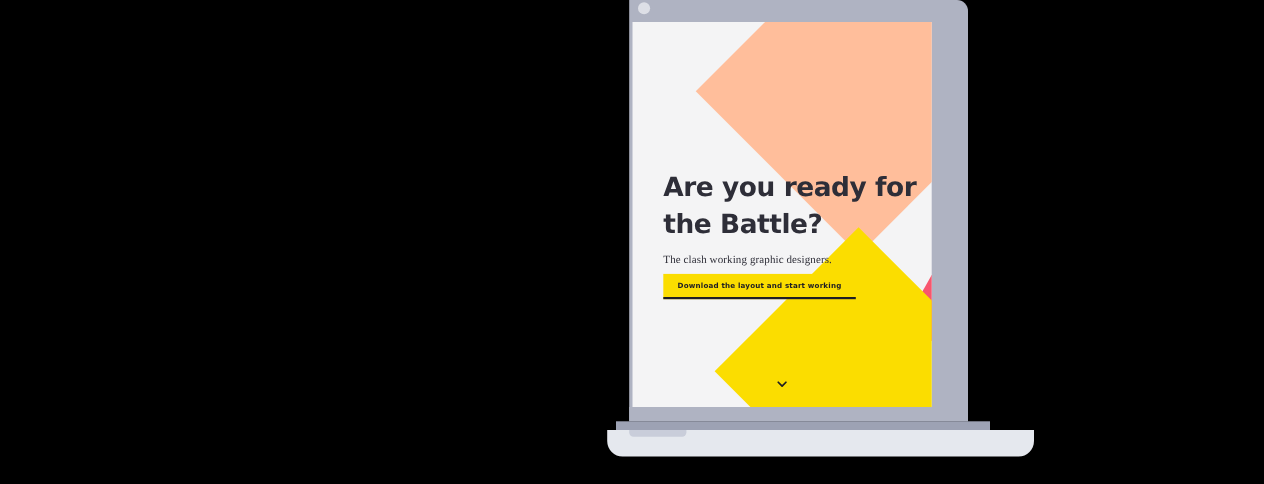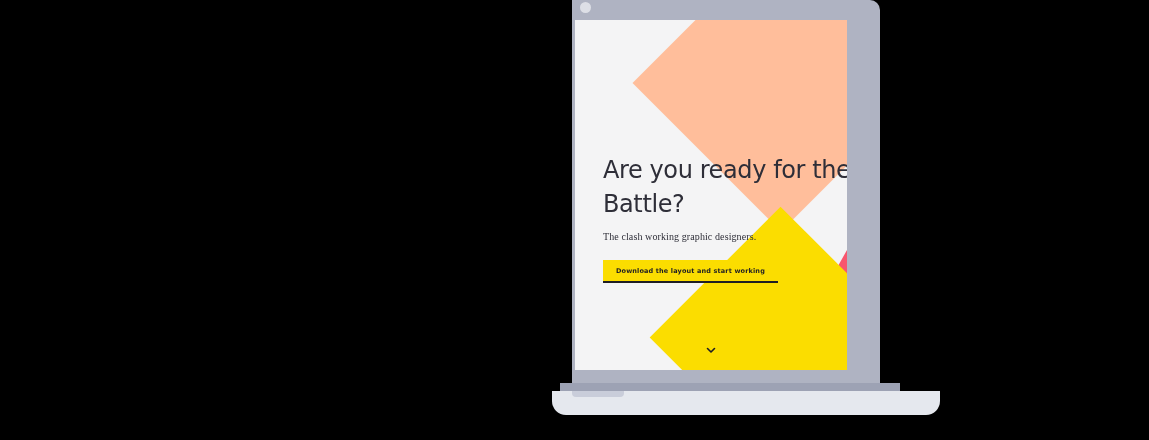--- a/index.html
+++ b/index.html
@@ -73,35 +73,35 @@
   .content{
     position:absolute;
     left:28px; top:133px;
     width:250px;
     z-index:5;
   }
   .headline{
     font-family:"DejaVu Sans", sans-serif;
     font-size:24px;
     line-height:34px;
-    font-weight:normal;
+    font-weight:bold;
     letter-spacing:-0.4px;
     color:#2E2E38;
     white-space:pre-line;
   }
   .subtitle{
     margin-top:9px;
     font-family:"Liberation Serif", serif;
     font-size:10px;
     line-height:13px;
     color:#2E2E38;
     letter-spacing:0.1px;
   }
   .cta-wrap{
-    margin-top:16px;
+    margin-top:6px;
     position:relative;
     display:inline-block;
   }
   .cta{
     position:relative;
     display:inline-block;
     background:#FBDD00;
     border:none;
     border-bottom:2px solid #1E1E24;
     padding:7px 13px 6px 13px;

